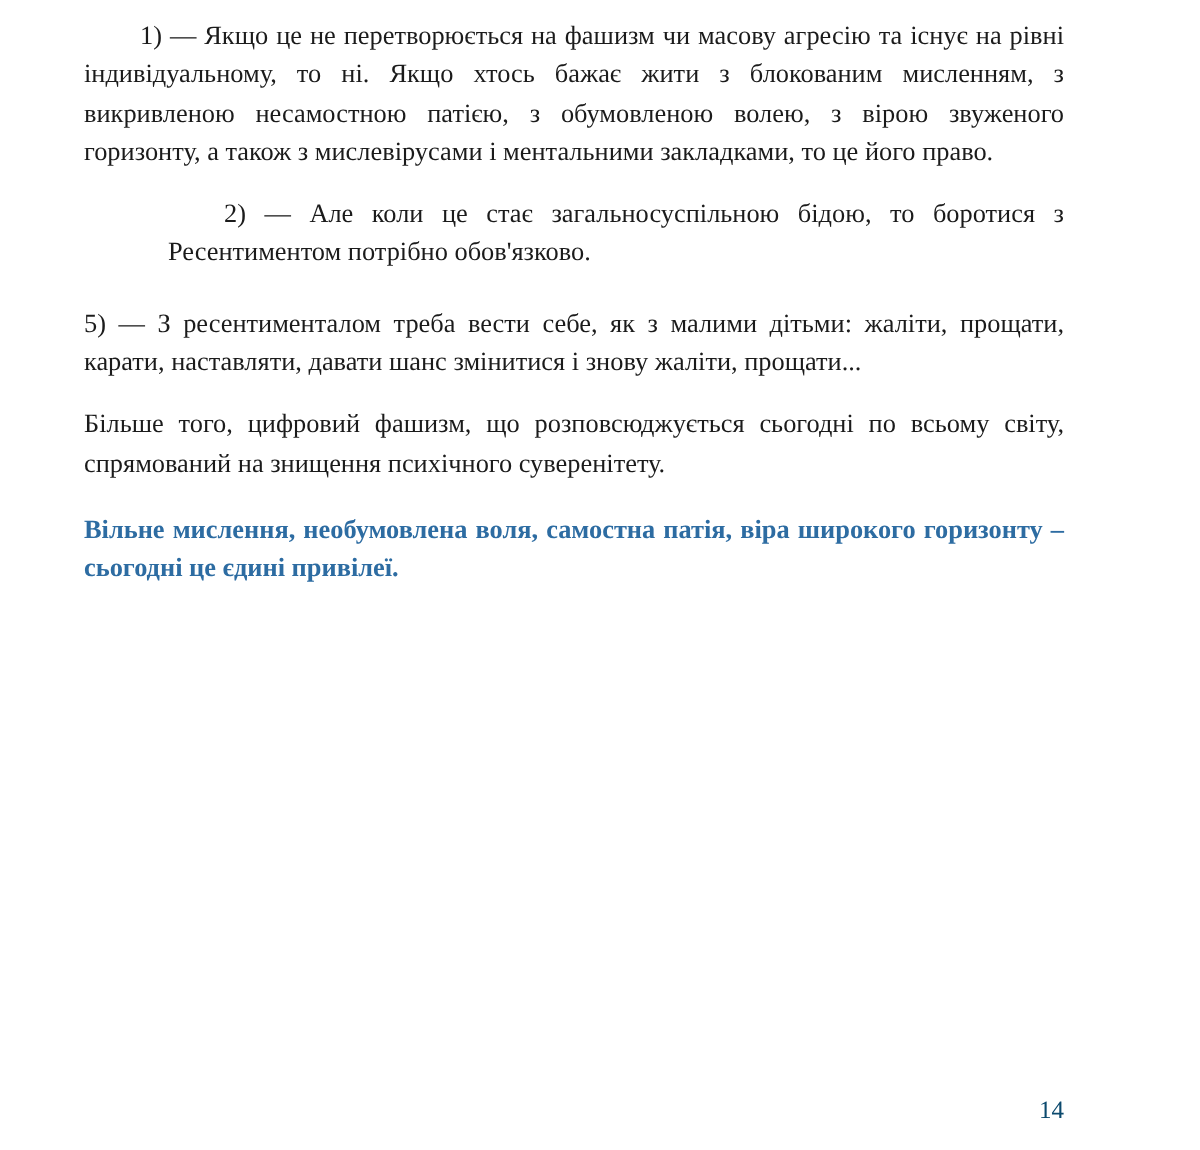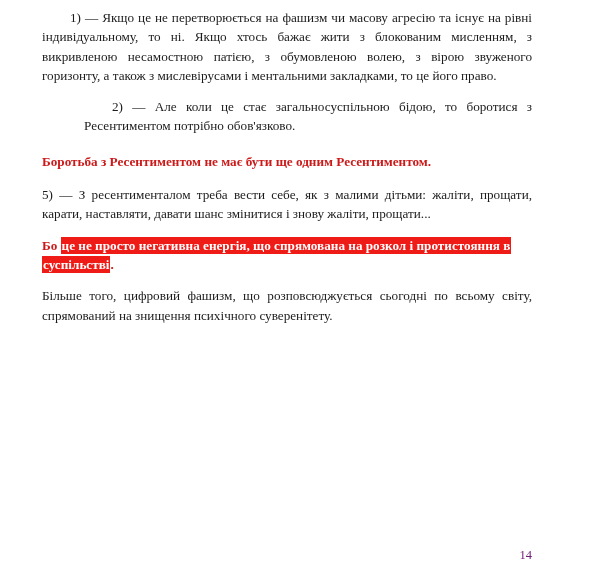--- a/index.html
+++ b/index.html
@@ -69,45 +69,42 @@
   }
   .redtext {
     color: #cc1a1a;
     font-weight: bold;
   }
   .folio {
     position: absolute;
     right: 48px;
     bottom: 12px;
     font-size: 12.5px;
-    color: #701a75;
+    color: #0c4a6e;
   }
   .block-justify-last {
     text-align: justify;
   }
 </style>
 </head>
 <body>
 
 <div class="page">
 
   <p class="para indent gap-sm">1) — Якщо це не перетворюється на фашизм чи масову агресію та існує на рівні індивідуальному, то ні. Якщо хтось бажає жити з блокованим мисленням, з викривленою несамостною патією, з обумовленою волею, з вірою звуженого горизонту, а також з мислевірусами і ментальними закладками, то це його право.</p>
 
   <p class="para indent gap-lg">2) — Але коли це стає загальносуспільною бідою, то боротися з Ресентиментом потрібно обов'язково.</p>
 
-  <p class="para noindent red gap-md">Боротьба з Ресентиментом не має бути ще одним Ресентиментом.</p>
 
 
 
   <p class="para noindent gap-sm">5) — З ресентименталом треба вести себе, як з малими дітьми: жаліти, прощати, карати, наставляти, давати шанс змінитися і знову жаліти, прощати...</p>
 
 
-  <p class="para noindent gap-sm">
-    <span class="redtext">Бо </span><span class="hl-red">це не просто негативна енергія, що спрямована на розкол і протистояння в</span><br><span class="hl-red">суспільстві</span><span class="redtext">.</span>
-  </p>
 
 
   <p class="para noindent gap-md">Більше того, цифровий фашизм, що розповсюджується сьогодні по всьому світу, спрямований на знищення психічного суверенітету.</p>
 
+  <p class="para noindent blue gap-md">Вільне мислення, необумовлена воля, самостна патія, віра широкого горизонту – сьогодні це єдині привілеї.</p>
 
   <div class="folio">14</div>
 
 </div>
 
 </body></html>

